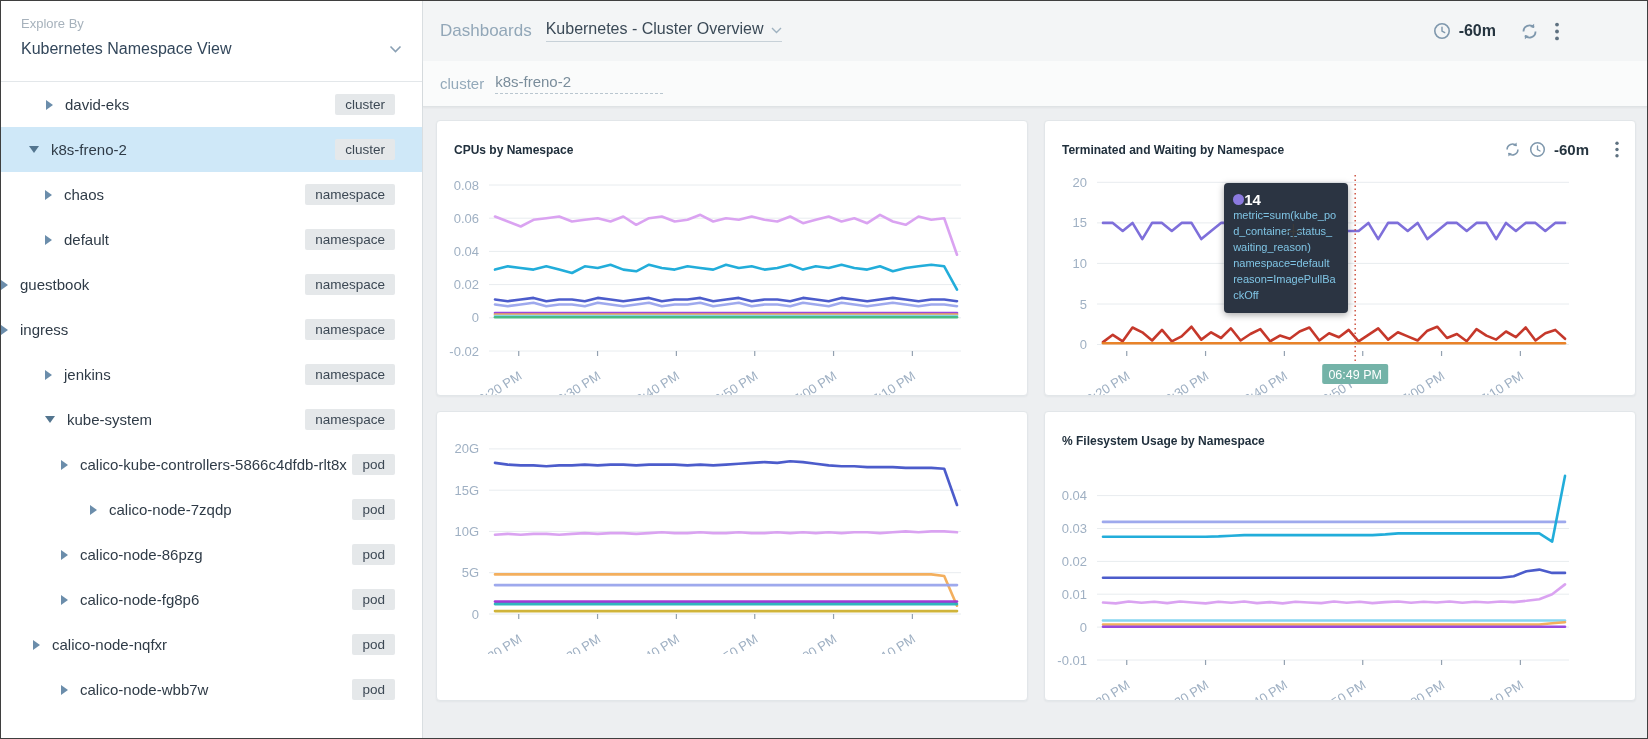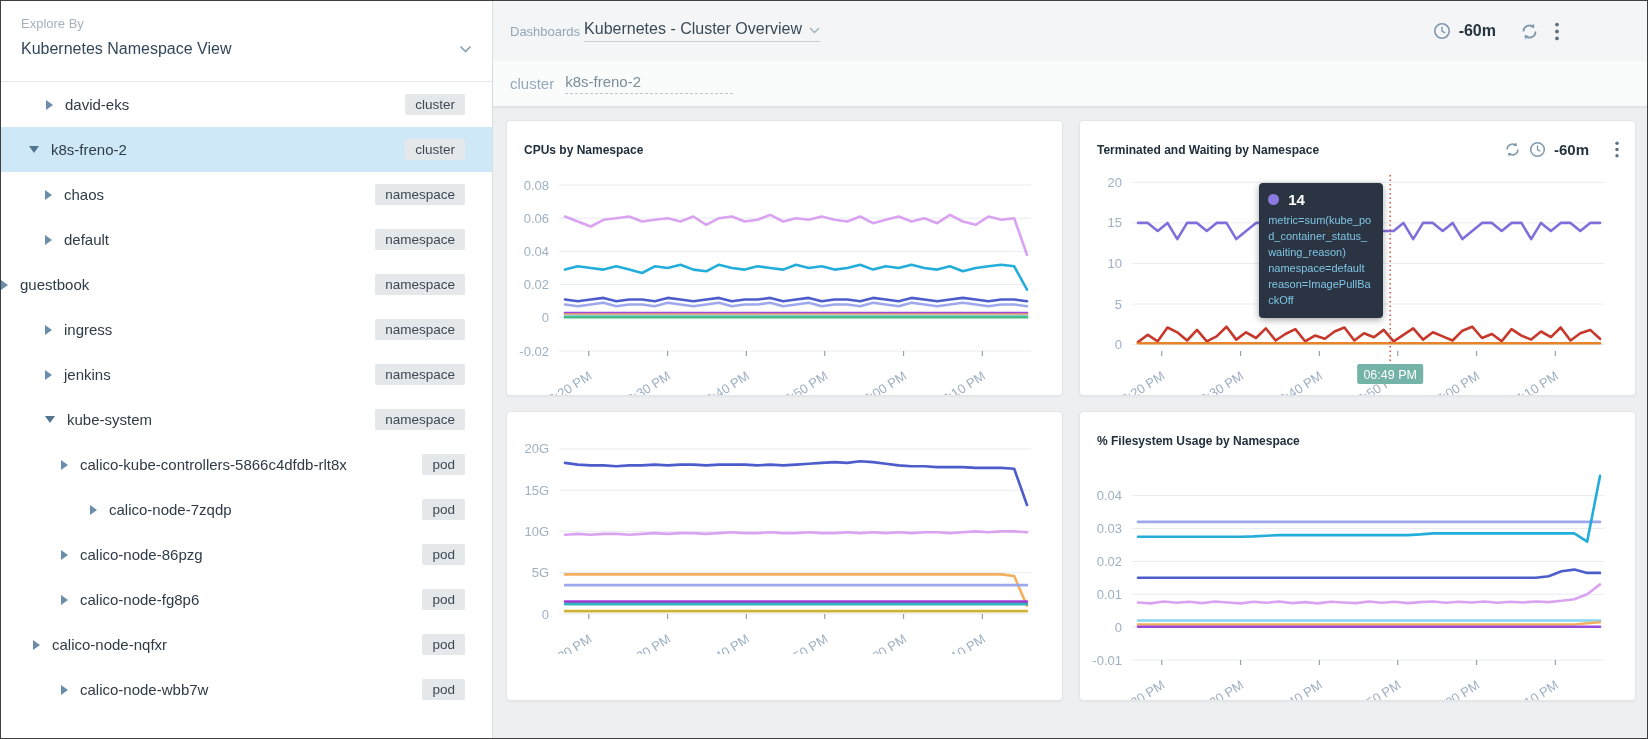--- a/index.html
+++ b/index.html
@@ -1,37 +1,37 @@
 <!DOCTYPE html>
 <html><head>
 <meta charset="utf-8">
 <style>
   * { box-sizing: border-box; margin: 0; padding: 0; }
   body { font-family: "Liberation Sans", "DejaVu Sans", sans-serif; background:#fff; }
   .app { width:1648px; height:739px; display:flex; border:1px solid #3f3f3f; overflow:hidden; background:#edeff1; }
 
   
-  .sidebar { width:492px; background:#fff; border-right:1px solid #d9dee1; display:flex; flex-direction:column; flex:none; }
+  .sidebar { width:422px; background:#fff; border-right:1px solid #d9dee1; display:flex; flex-direction:column; flex:none; }
   .sb-header { height:81px; padding:15px 20px 0 20px; border-bottom:1px solid #e3e7ea; }
   .explore-by { font-size:13px; color:#a7b2bc; margin-bottom:9px; }
   .view-row { display:flex; align-items:center; justify-content:space-between; cursor:pointer; }
   .view-name { font-size:16px; color:#33475b; }
   .tree { flex:1; overflow:hidden; }
   .tree-row { height:45px; display:flex; align-items:center; cursor:pointer; }
   .tree-row.selected { background:#cfe8f8; }
   .arrow { width:0; height:0; margin-right:12px; flex:none; }
   .arrow.collapsed { border-top:5px solid transparent; border-bottom:5px solid transparent; border-left:7px solid #6b8dab; }
   .arrow.expanded { border-left:5.5px solid transparent; border-right:5.5px solid transparent; border-top:7px solid #53758f; }
   .tree-label { font-size:15px; color:#2f3b47; white-space:nowrap; }
   .badge { margin-left:auto; margin-right:27px; background:#e5e8ea; color:#3c4854; font-size:13.5px; padding:3px 10px; border-radius:2px; flex:none; }
 
   
   .main { flex:1; display:flex; flex-direction:column; min-width:0; }
   .topbar { height:60px; background:#f3f5f6; display:flex; align-items:center; padding:0 0 0 17px; flex:none; }
-  .dash-label { font-size:13px; color:#92a7b8; margin-right:4px; }
+  .dash-label { font-size:17px; color:#92a7b8; margin-right:14px; }
   .dash-name { font-size:16px; color:#3b4a57; padding-bottom:3px; border-bottom:1px solid #c7d1d8; display:flex; align-items:center; gap:7px; cursor:pointer; }
   .spacer { flex:1; }
   .time-group { display:flex; align-items:center; margin-right:88px; }
   .time-text { font-size:16px; font-weight:700; color:#25343f; margin-left:8px; }
   .tb-refresh { margin-left:24px; cursor:pointer; display:flex; }
   .tb-kebab { margin-left:16px; cursor:pointer; display:flex; }
   .icon-btn { cursor:pointer; display:flex; align-items:center; }
 
   .scope-row { height:46px; background:#fafbfb; border-bottom:1px solid #dfe3e5; box-shadow:0 1px 2px rgba(0,0,0,.05); display:flex; align-items:center; padding-left:17px; flex:none; }
   .scope-key { font-size:15px; color:#93a9ba; margin-right:11px; }
@@ -41,21 +41,21 @@
   .panel { background:#fff; border:1px solid #e2e6e9; border-radius:4px; box-shadow:0 1px 2px rgba(30,50,70,.05); display:flex; flex-direction:column; overflow:visible; }
   .panel-head { display:flex; align-items:center; padding:15px 16px 4px 17px; height:46px; flex:none; }
   .panel-title { font-size:12px; font-weight:700; color:#21303d; }
   .panel-head-icons { margin-left:auto; display:flex; align-items:center; gap:8px; }
   .panel-time { font-size:15px; font-weight:700; color:#25343f; }
   .ph-kebab { margin-left:18px; display:flex; cursor:pointer; }
   .chart-host { flex:1; position:relative;padding-left:28px; }
   svg text { font-family:"Liberation Sans","DejaVu Sans",sans-serif; }
 
   .chart-tooltip { position:absolute; top:16px; width:124px; background:#2b3442; border-radius:4px; padding:8px 9px 9px 9px; z-index:5; box-shadow:0 2px 7px rgba(0,0,0,.35); }
-  .tt-head { display:flex; align-items:center; gap:9px; color:#fff; font-size:15px; font-weight:700; margin-bottom:5px; }
+  .tt-head { display:flex; align-items:center; color:#fff; font-size:15px; font-weight:700; }
   .tt-dot { width:11px; height:11px; border-radius:50%; background:#8b7ae0; flex:none; }
   .tt-line { color:#7fc4e4; font-size:11px; line-height:1.45; word-break:break-all; }
   .cursor-cross { position:absolute; left:240px; top:56px; z-index:6; pointer-events:none; }
 </style>
 </head>
 <body>
 
 <div class="app">
 
   <aside class="sidebar">
@@ -89,21 +89,21 @@
         <div class="tree-row" style="padding-left: 44px;">
           <span class="arrow collapsed"></span>
           <span class="tree-label">default</span>
           <span class="badge">namespace</span>
         </div>
         <div class="tree-row" style=" align-items: center;">
           <span class="arrow collapsed"></span>
           <span class="tree-label">guestbook</span>
           <span class="badge">namespace</span>
         </div>
-        <div class="tree-row" style="padding-left: 44px;">
+        <div class="tree-row" style="">
           <span class="arrow collapsed"></span>
           <span class="tree-label">ingress</span>
           <span class="badge">namespace</span>
         </div>
         <div class="tree-row" style="padding-left: 44px;">
           <span class="arrow collapsed"></span>
           <span class="tree-label">jenkins</span>
           <span class="badge">namespace</span>
         </div>
         <div class="tree-row" style="padding-left: 44px; text-align: right;">

